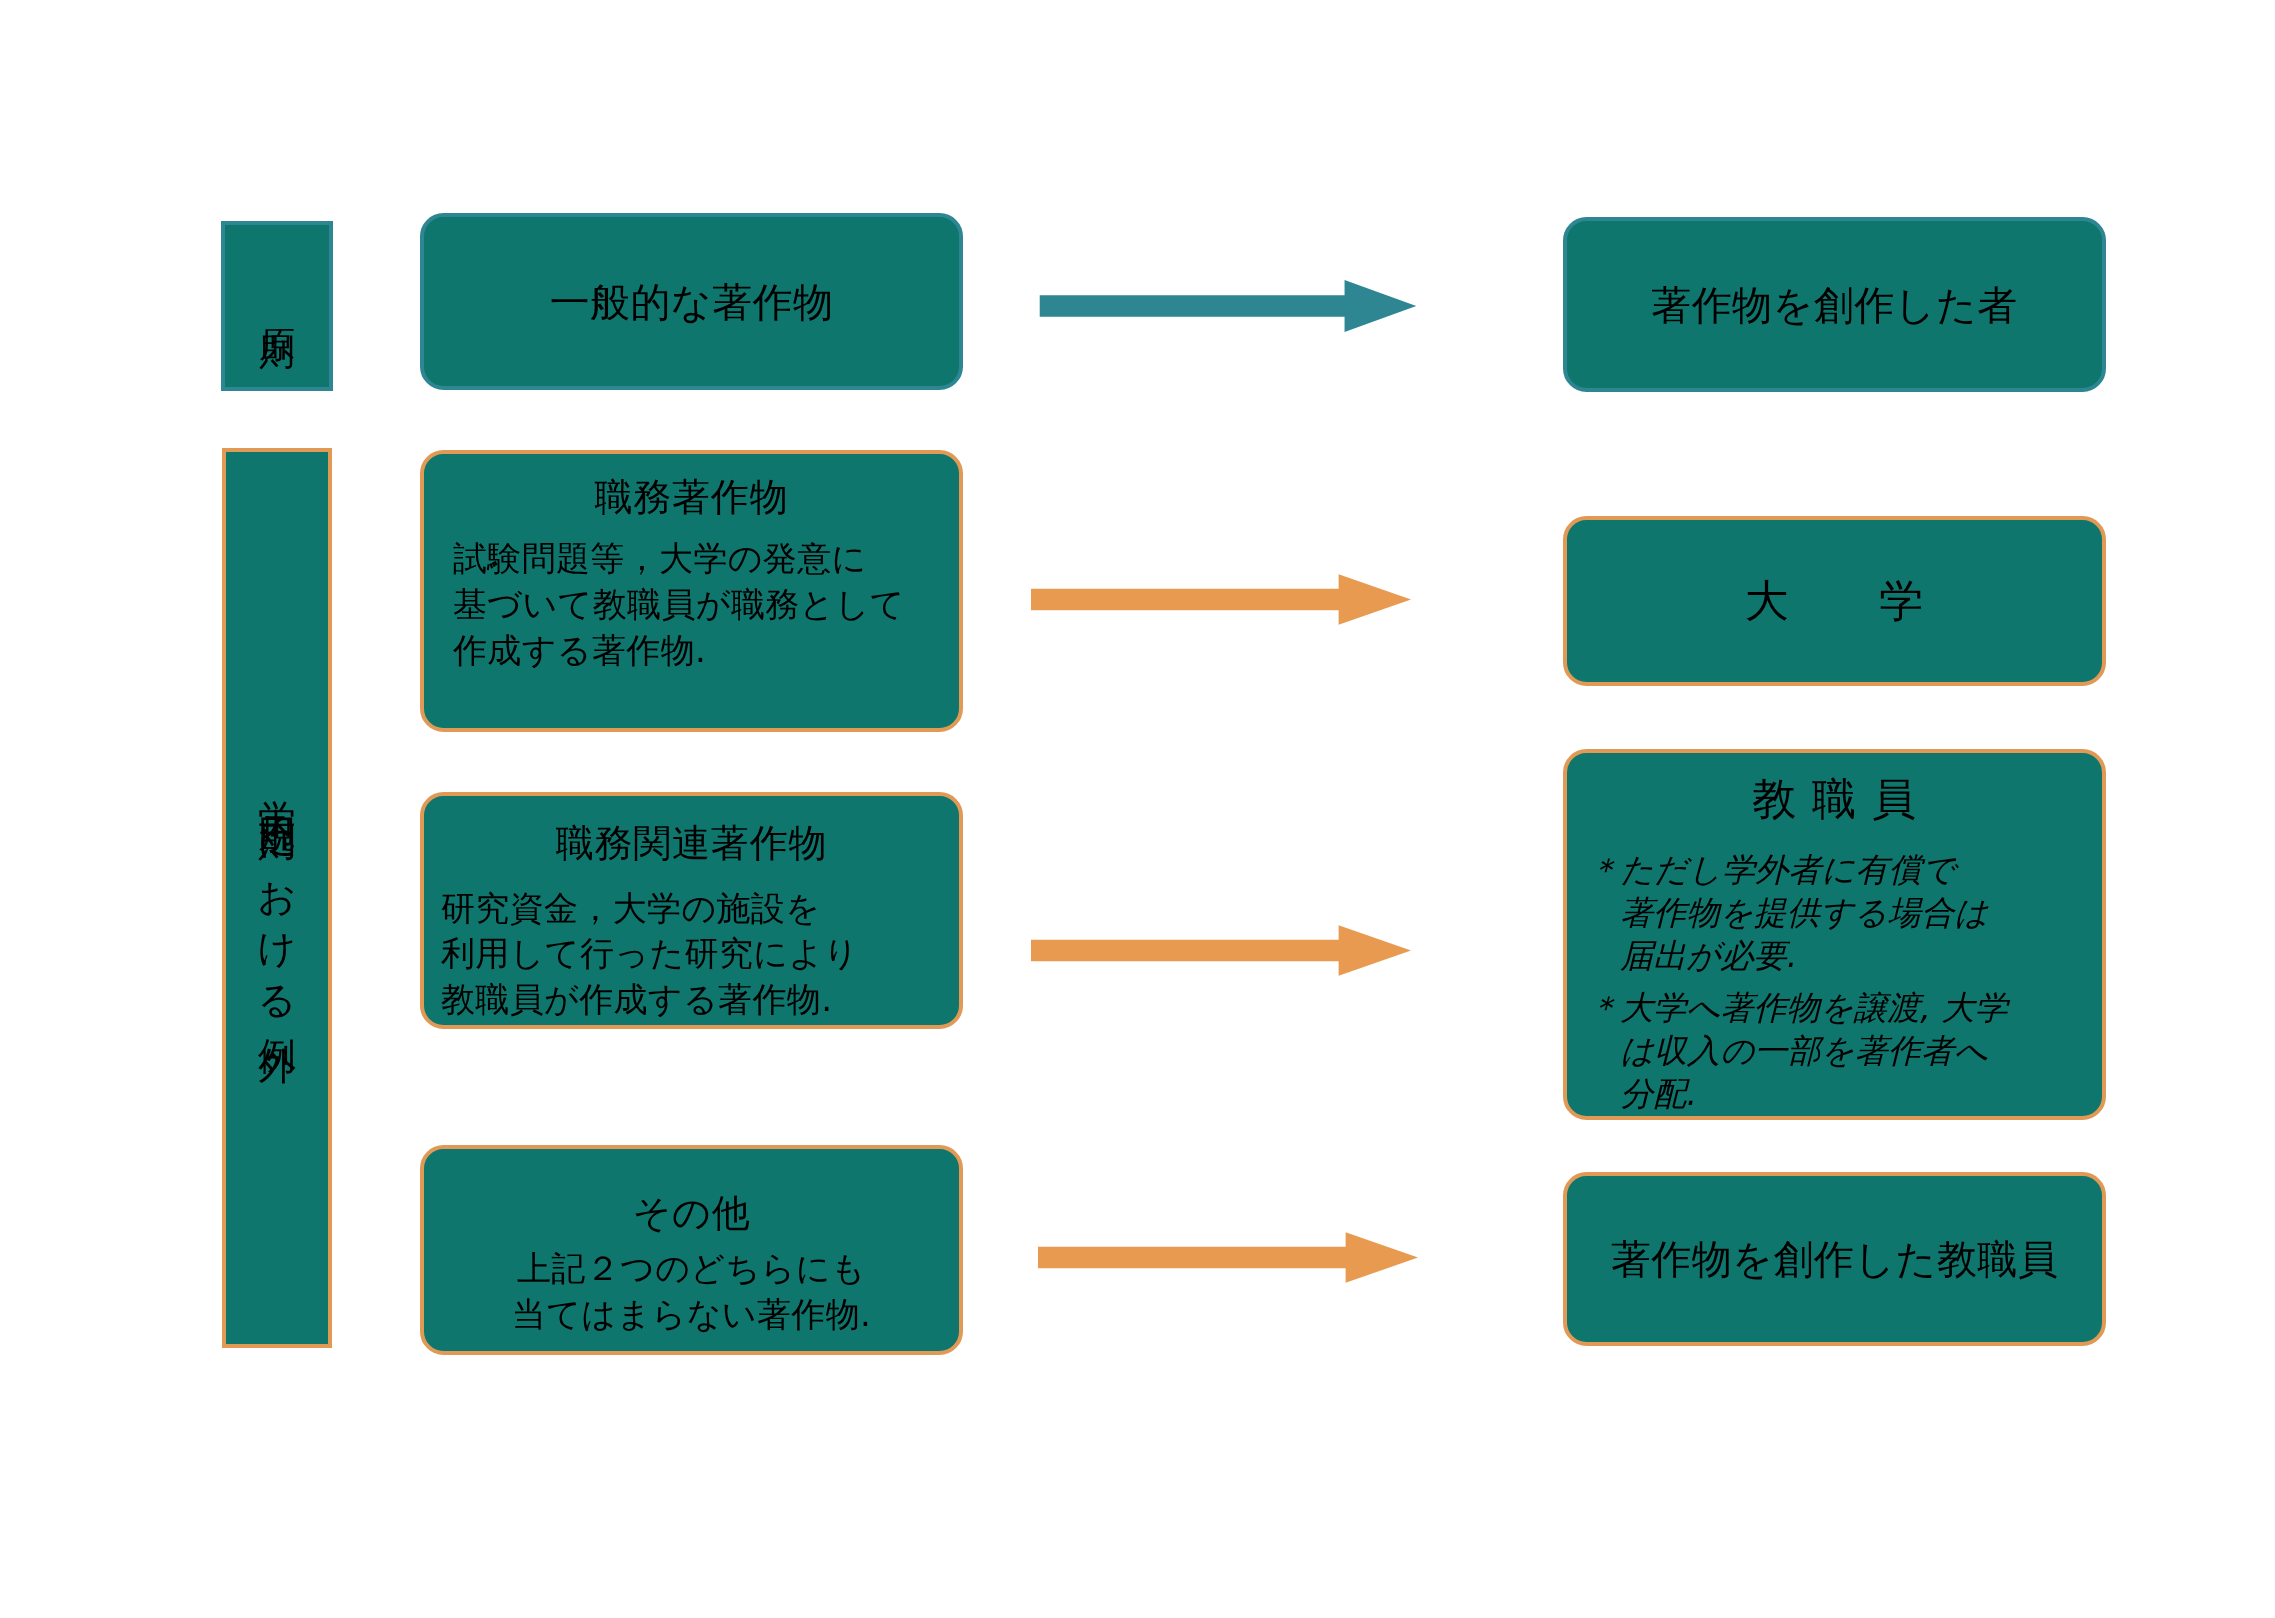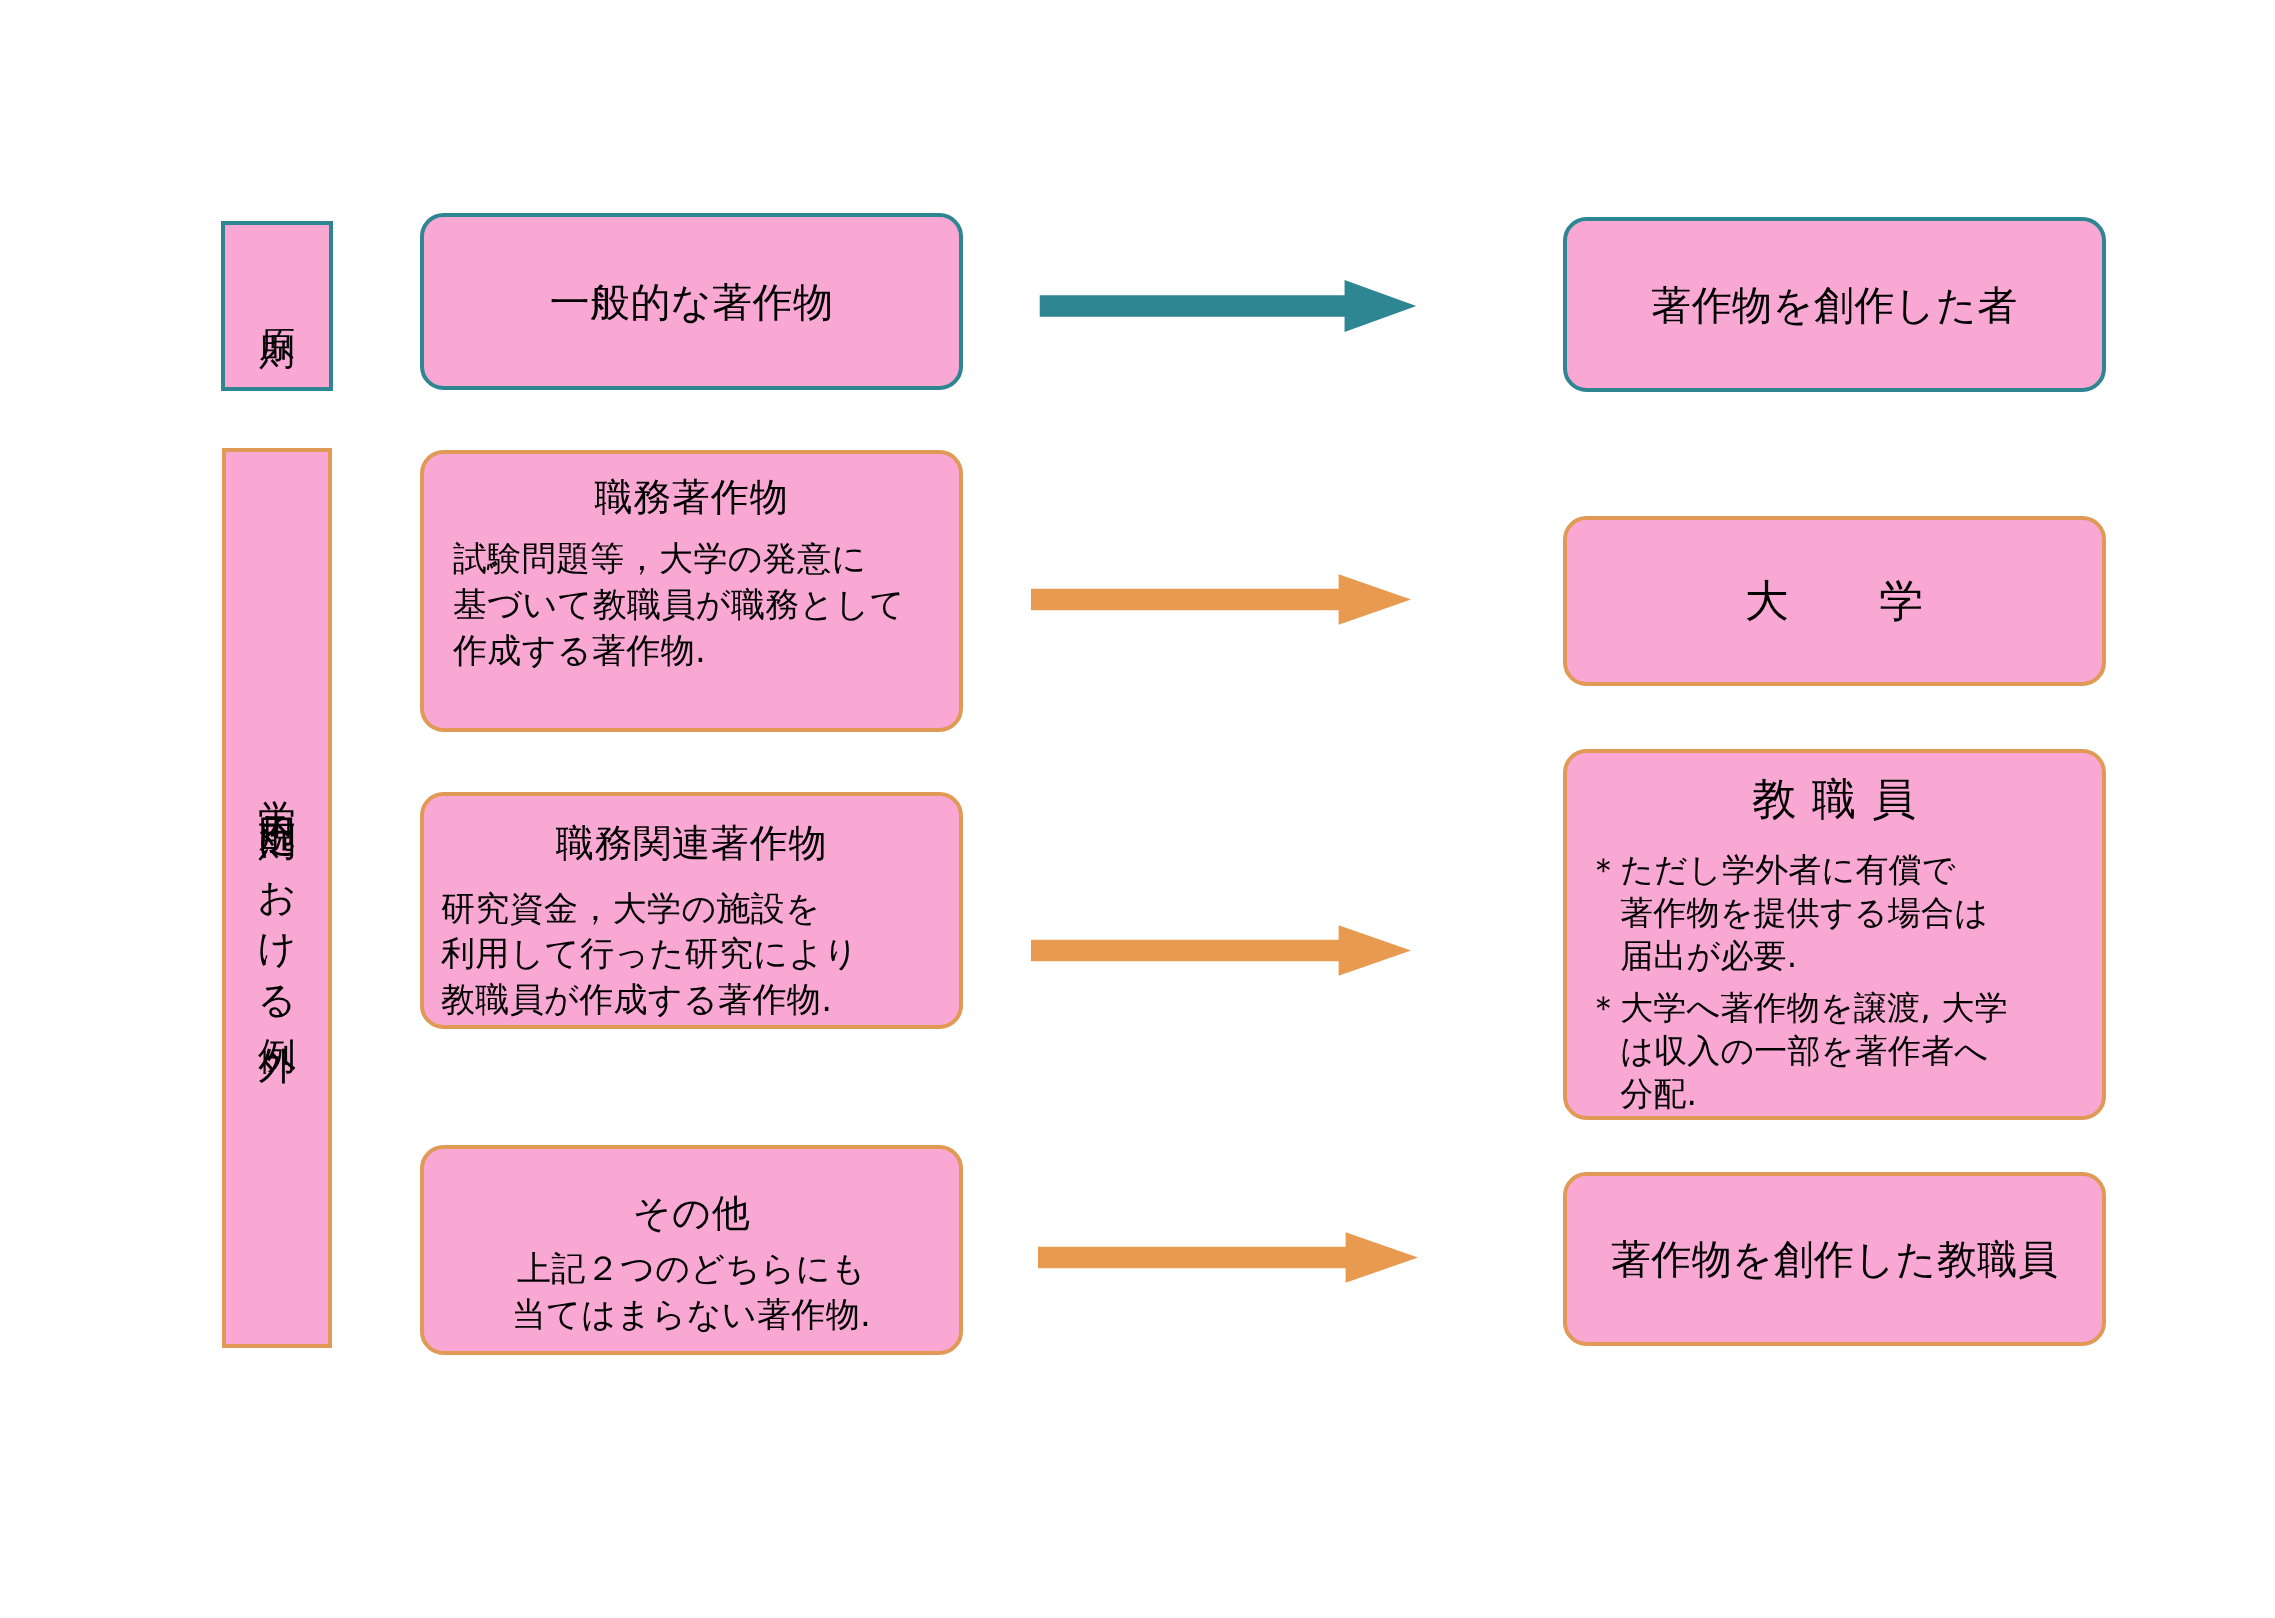--- a/index.html
+++ b/index.html
@@ -16,21 +16,21 @@
     width: 2276px;
     height: 1618px;
     background: #ffffff;
     overflow: hidden;
   }
 
   
   .box {
     position: absolute;
     box-sizing: border-box;
-    background: #f9a8d4;
+    background: #0f766e;
     display: flex;
     flex-direction: column;
     align-items: center;
     justify-content: center;
     text-align: center;
     line-height: 1.35;
   }
   .teal-rect {
     border: 4.5px solid #2E8693;
     border-radius: 0;
@@ -89,20 +89,21 @@
     font-size: 40px;
     white-space: nowrap;
     letter-spacing: 0.01em;
   }
   .note-list {
     font-size: 33px;
     text-align: left;
     white-space: pre-line;
     letter-spacing: 0.005em;
     line-height: 1.3;
+    font-style: italic;
   }
 
   
   .arrow {
     position: absolute;
     display: block;
   }
 </style>
 </head>
 <body>

